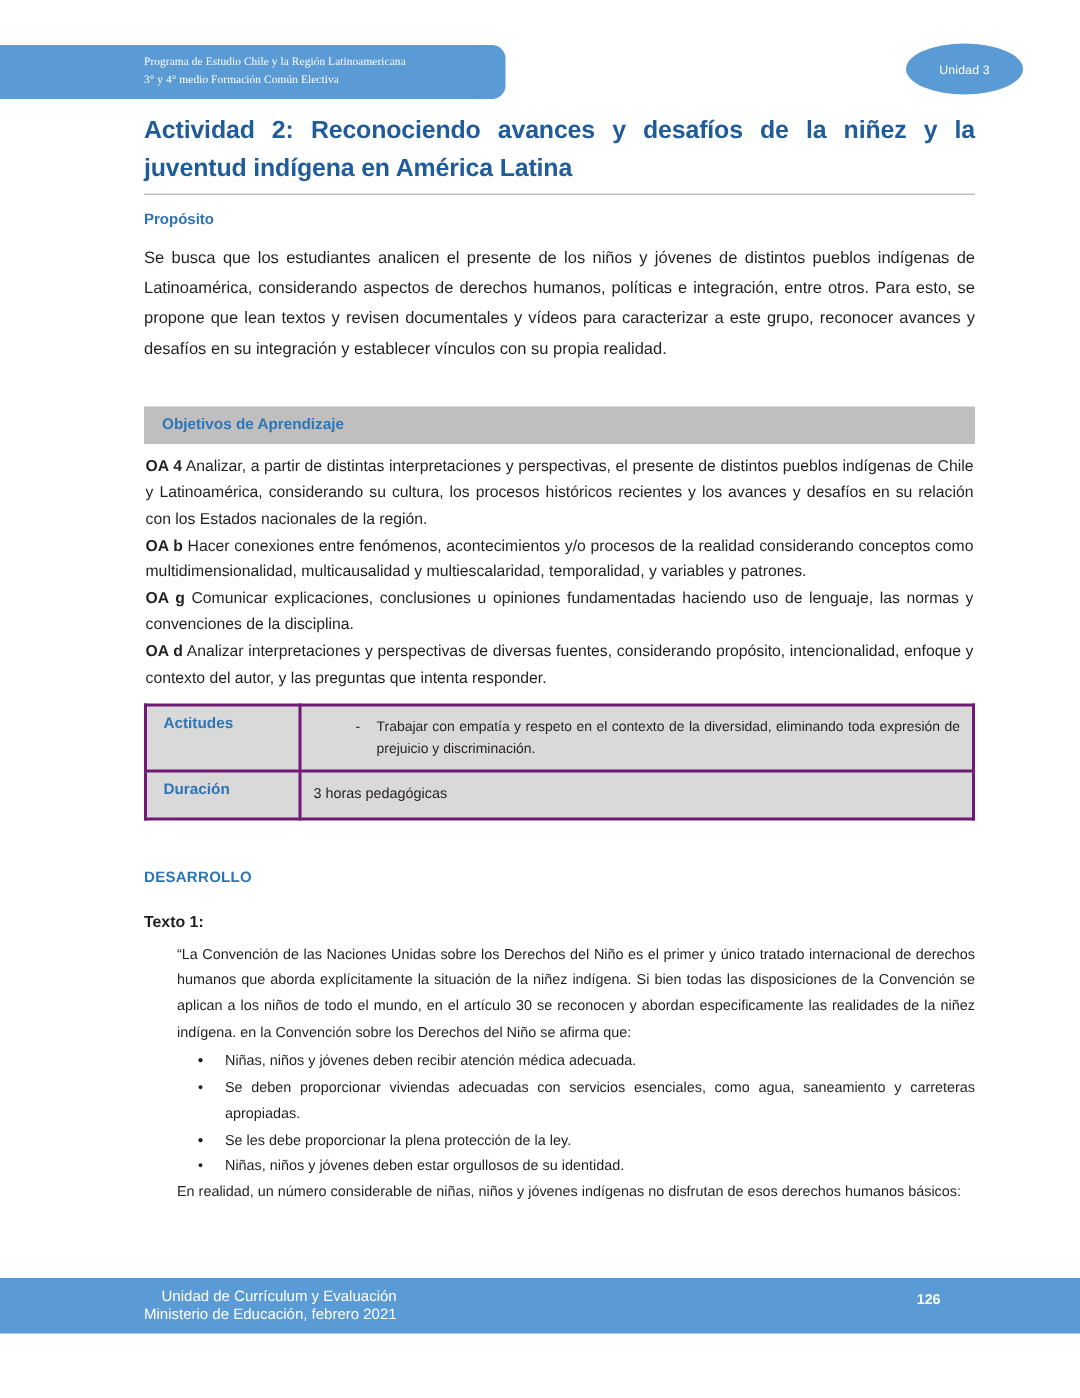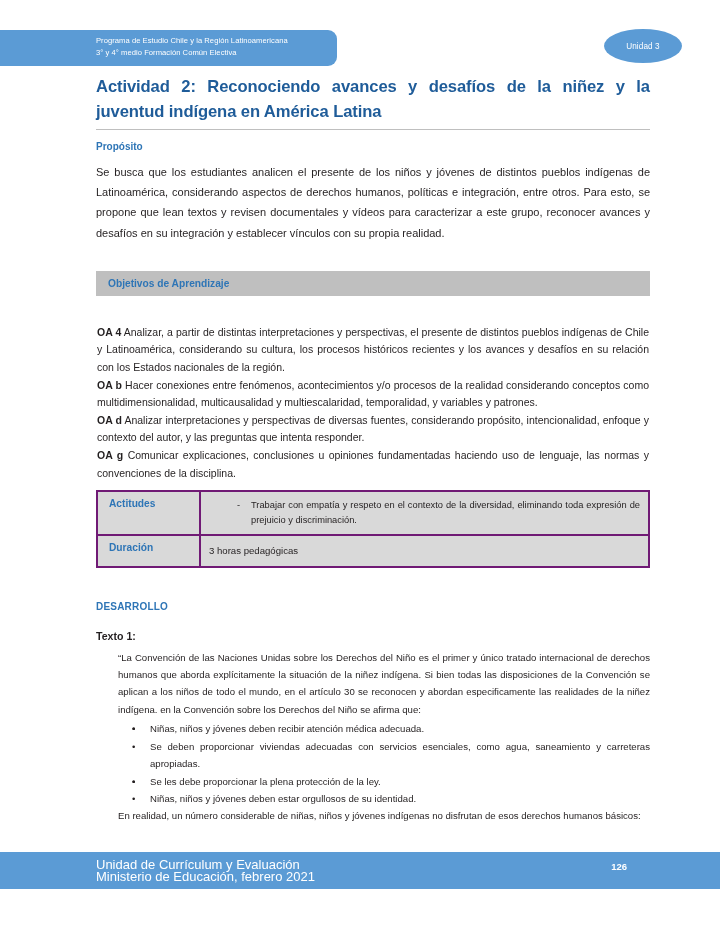--- a/index.html
+++ b/index.html
@@ -28,20 +28,21 @@
     border-bottom-right-radius: 9px;
     box-sizing: border-box;
     padding: 5px 0 0 96px;
   }
   .header-line {
     color: #ffffff;
     font-size: 7.6px;
     line-height: 11.5px;
     letter-spacing: 0.05px;
     white-space: nowrap;
+    font-family: Liberation Serif, serif;
   }
 
   .unit-badge {
     position: absolute;
     right: 38px;
     top: 29px;
     width: 78px;
     height: 34px;
     background: #5b9bd5;
     border-radius: 50%;
@@ -102,21 +103,20 @@
     padding-left: 12px;
     box-sizing: border-box;
   }
   .oa-header-text {
     color: #2e75b6;
     font-size: 10.2px;
     font-weight: bold;
   }
   .oa-body {
     padding: 7px 1px 0 1px;
-    margin-top: 21px;
   }
   .oa-par {
     font-size: 10.5px;
     line-height: 17.6px;
     text-align: justify;
     margin: 0;
   }
   .oa-code { font-weight: bold; }
 
   
@@ -221,22 +221,23 @@
     bottom: 43px;
     width: 720px;
     height: 37px;
     background: #5b9bd5;
   }
   .footer-left {
     position: absolute;
     left: 96px;
     top: 7px;
     color: #ffffff;
-    font-size: 13px;
+    font-size: 10px;
     line-height: 11.5px;
+    text-align: right;
   }
   .footer-page {
     position: absolute;
     right: 93px;
     top: 9px;
     color: #ffffff;
     font-size: 9.5px;
     font-weight: bold;
   }
 </style>
@@ -262,24 +263,24 @@
     <span class="oa-header-text">Objetivos de Aprendizaje</span>
   </div>
   <div class="oa-body">
     <p class="oa-par">
       <span class="oa-code">OA 4</span><span> Analizar, a partir de distintas interpretaciones y perspectivas, el presente de distintos pueblos indígenas de Chile y Latinoamérica, considerando su cultura, los procesos históricos recientes y los avances y desafíos en su relación con los Estados nacionales de la región.</span>
     </p>
     <p class="oa-par">
       <span class="oa-code">OA b</span><span> Hacer conexiones entre fenómenos, acontecimientos y/o procesos de la realidad considerando conceptos como multidimensionalidad, multicausalidad y multiescalaridad, temporalidad, y variables y patrones.</span>
     </p>
     <p class="oa-par">
-      <span class="oa-code">OA d</span><span> Analizar interpretaciones y perspectivas de diversas fuentes, considerando propósito, intencionalidad, enfoque y contexto del autor, y las preguntas que intenta responder.</span>
+      <span class="oa-code">OA g</span><span> Comunicar explicaciones, conclusiones u opiniones fundamentadas haciendo uso de lenguaje, las normas y convenciones de la disciplina.</span>
     </p>
     <p class="oa-par">
-      <span class="oa-code">OA g</span><span> Comunicar explicaciones, conclusiones u opiniones fundamentadas haciendo uso de lenguaje, las normas y convenciones de la disciplina.</span>
+      <span class="oa-code">OA d</span><span> Analizar interpretaciones y perspectivas de diversas fuentes, considerando propósito, intencionalidad, enfoque y contexto del autor, y las preguntas que intenta responder.</span>
     </p>
   </div>
 
   <table class="info-table">
     <tbody>
       <tr>
         <td class="label-cell">Actitudes</td>
         <td class="value-cell">
           <div class="dash-row">
             <span class="dash-mark">-</span>

